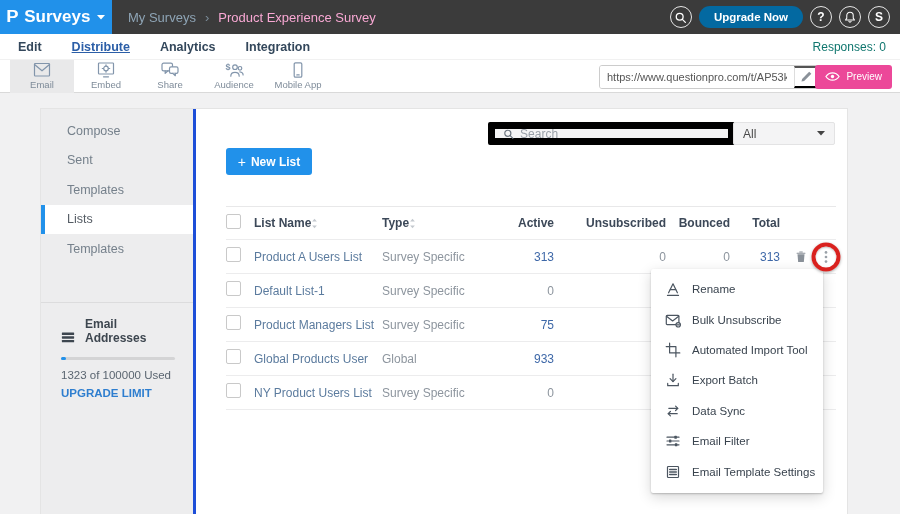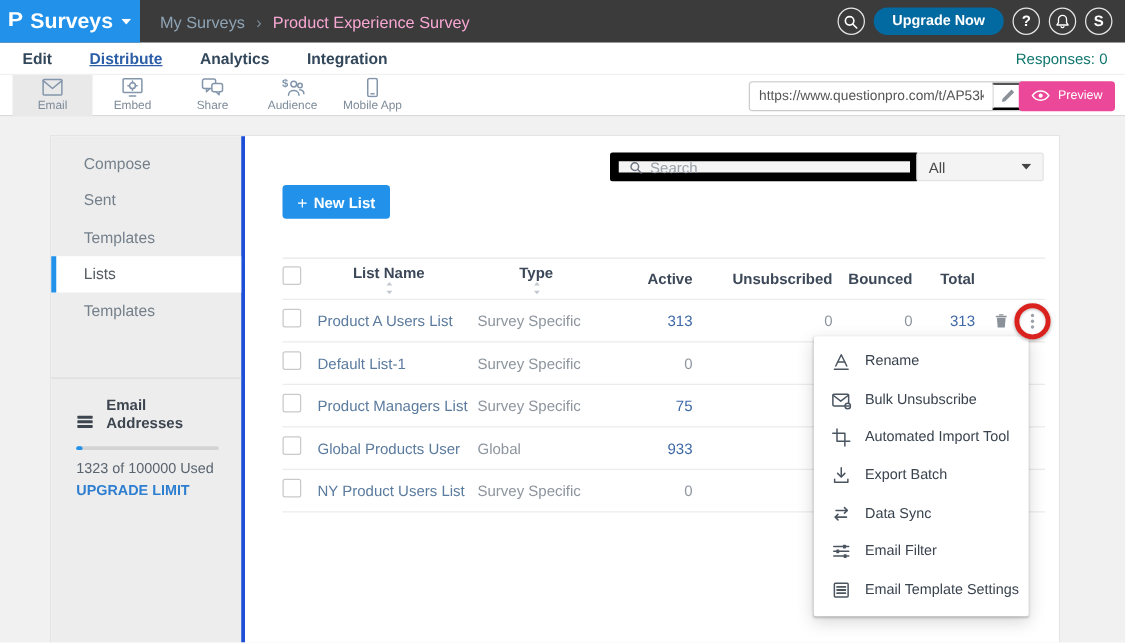--- a/index.html
+++ b/index.html
@@ -56,21 +56,21 @@
   .search-box { position:absolute; left:292px; top:13px; width:247px; height:23px; background:#f4f4f5; border:7px solid #000000; border-radius:2px; display:flex; align-items:center; padding:0 8px; gap:6px; }
   .search-box input { border:none; outline:none; background:transparent; font-size:12px; color:#555; width:100%; font-family:inherit; }
   .search-box input::placeholder { color:#9aa1a9; }
   .filter-dd { position:absolute; left:537px; top:13px; width:102px; height:23px; background:#f4f4f5; border:1px solid #e3e3e4; border-radius:2px; display:flex; align-items:center; justify-content:space-between; padding:0 9px; font-size:12px; color:#4a4a4a; cursor:pointer; }
   .new-list-btn { position:absolute; left:30px; top:39px; width:86px; height:27px; background:#2191ea; border:none; border-radius:3px; color:#fff; font-size:12px; font-weight:700; cursor:pointer; display:flex; align-items:center; justify-content:center; gap:5px; }
 
   .list-table { position:absolute; left:30px; top:97px; width:610px; }
   .t-row { display:grid; grid-template-columns:28px 128px 108px 64px 112px 64px 50px 1fr; align-items:center; height:34px; border-bottom:1px solid #ececed; }
   .t-row.t-head { border-top:1px solid #e8e8e9; }
   .th-cell { font-size:12px; font-weight:700; color:#3c4858; display:flex; align-items:center; }
-  .th-cell.sortable { padding-right:14px;flex-direction:column; }
+  .th-cell.sortable { padding-right:14px; }
   .th-num, .td-num { justify-content:flex-end; text-align:right; }
   .td-cell { font-size:12px; display:flex; align-items:center; }
   .name-link { color:#5b7b9e; cursor:pointer; }
   .type-text { color:#8d959e; }
   .num-blue { color:#3e68a8; }
   .num-zero { color:#8d959e; }
   .cb { appearance:none; -webkit-appearance:none; width:15px; height:15px; border:1px solid #c9c9c9; border-radius:2px; background:#fff; cursor:pointer; margin:0; }
   .actions-cell { display:flex; align-items:center; justify-content:flex-end; gap:9px; padding-right:1px; }
   .icon-btn { background:none; border:none; padding:0; cursor:pointer; display:flex; align-items:center; justify-content:center; }
   .kebab-wrap { position:relative; width:18px; height:18px; display:flex; align-items:center; justify-content:center; }

